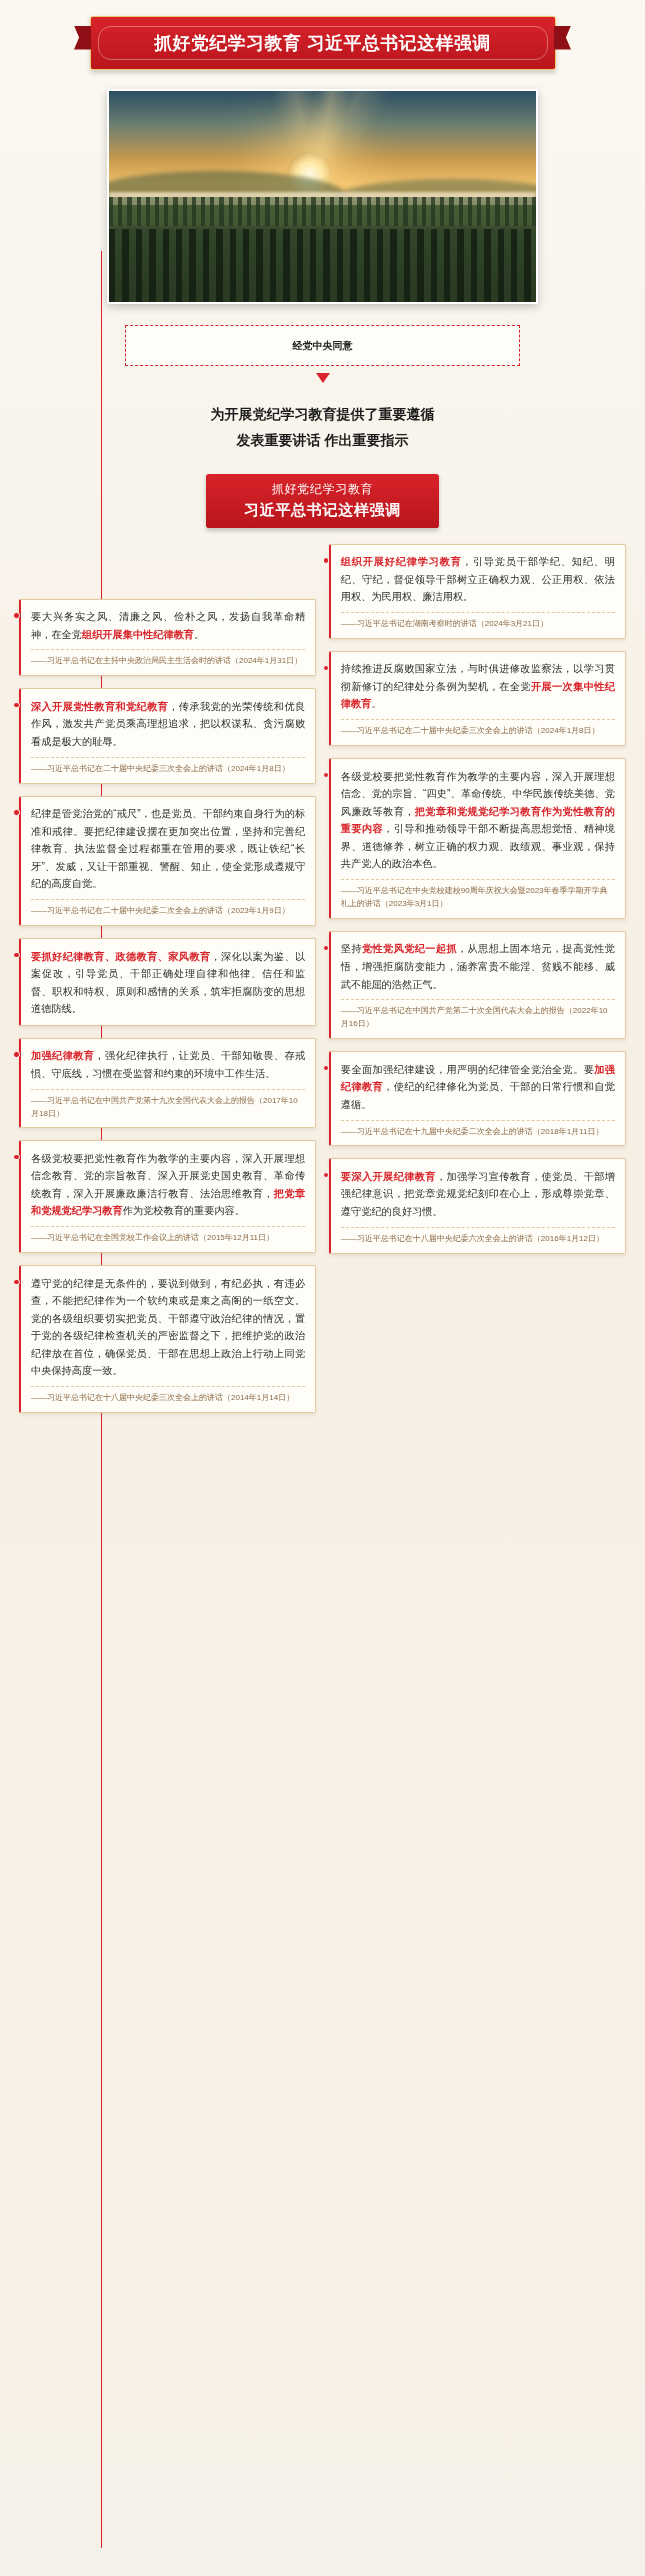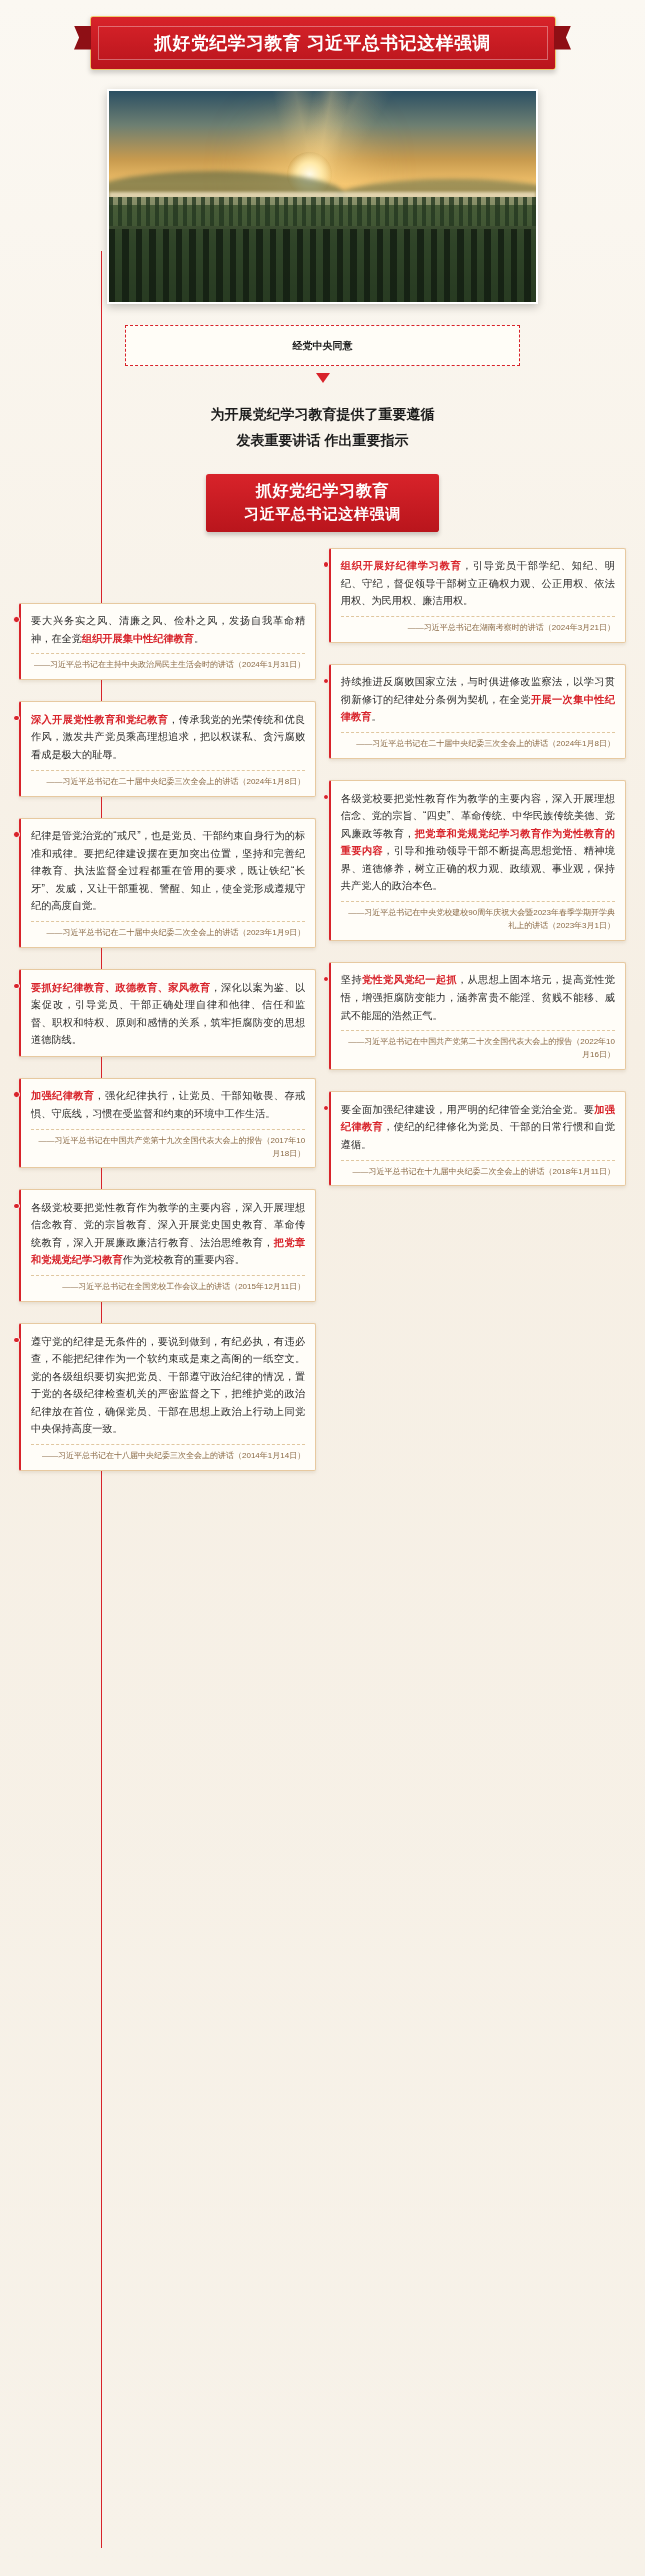--- a/index.html
+++ b/index.html
@@ -34,21 +34,21 @@
     text-align: center;
     font-size: 17.7px;
     font-weight: bold;
     letter-spacing: 0.7px;
     padding: 9.2px 7px;
     box-shadow: 0 2.1px 5px rgba(0,0,0,0.18);
   }
   .title-banner .inner {
     border: 0.7px solid rgba(255,255,255,0.35);
     padding: 4.2px 2.8px;
-    border-radius: 0;
+    border-radius: 13px;
   }
   .ribbon-l, .ribbon-r {
     position: absolute;
     top: 10px;
     width: 17px;
     height: 24px;
     background: #8e0f15;
   }
   .ribbon-l { left: -15.5px; clip-path: polygon(0 0, 100% 0, 100% 100%, 0 100%, 30% 50%); }
   .ribbon-r { right: -15.5px; clip-path: polygon(0 0, 100% 0, 70% 50%, 100% 100%, 0 100%); }
@@ -175,34 +175,34 @@
     width: 233px;
     background: linear-gradient(180deg,#d8232a 0%, #b9151c 100%);
     border-radius: 2.8px;
     color: #fff;
     text-align: center;
     padding: 7px 5.6px 8.5px 5.6px;
     box-shadow: 0 2.1px 4.2px rgba(0,0,0,0.2);
     position: relative;
     z-index: 2;
   }
-  .section-head .l1 { font-size: 16px; font-weight: bold; letter-spacing: 0.7px; }
+  .section-head .l1 { font-size: 12px; font-weight: normal; letter-spacing: 0.7px; }
   .section-head .l2 { font-size: 15px; font-weight: bold; letter-spacing: 0.7px; margin-top: 2.1px; }
 
   
   .grid {
     margin: 15.5px auto 0 auto;
     width: 607px;
     display: flex;
     gap: 12.7px;
     align-items: flex-start;
     position: relative;
     z-index: 2;
   }
-  .col { display: flex; flex-direction: column; gap: 21px; width: 50%; }
+  .col { display: flex; flex-direction: column; gap: 12px; width: 50%; }
   .col.left { margin-top: 55px; }
 
   .card {
     background: #fffdf8;
     border: 0.7px solid #e7c9a0;
     border-left: 2.8px solid #d8232a;
     border-radius: 2.1px;
     padding: 8.5px 10px 7px 10px;
     box-shadow: 0 1.4px 3.5px rgba(120,90,50,0.12);
     position: relative;
@@ -223,21 +223,21 @@
     text-align: justify;
   }
   .card .body .hl { color: #d8232a; font-weight: bold; }
   .card .src {
     margin-top: 6.4px;
     padding-top: 5px;
     border-top: 0.7px dashed #e0c79f;
     font-size: 8px;
     line-height: 1.6;
     color: #8a6a46;
-    text-align: right;
+    text-align: left;
   }
 </style>
 </head>
 <body>
 
 <div class="page">
 
   <div class="spine"></div>
 
   <div class="title-wrap">
@@ -329,17 +329,22 @@
         <div class="card">
           <span class="dot"></span>
           <div class="body"><span>坚持</span><span class="hl">党性党风党纪一起抓</span><span>，从思想上固本培元，提高党性觉悟，增强拒腐防变能力，涵养富贵不能淫、贫贱不能移、威武不能屈的浩然正气。</span></div>
           <div class="src">——习近平总书记在中国共产党第二十次全国代表大会上的报告（2022年10月16日）</div>
         </div>
         <div class="card">
           <span class="dot"></span>
           <div class="body"><span>要全面加强纪律建设，用严明的纪律管全党治全党。要</span><span class="hl">加强纪律教育</span><span>，使纪的纪律修化为党员、干部的日常行惯和自觉遵循。</span></div>
           <div class="src">——习近平总书记在十九届中央纪委二次全会上的讲话（2018年1月11日）</div>
         </div>
+        <div class="card">
+          <span class="dot"></span>
+          <div class="body"><span class="hl">要深入开展纪律教育</span><span>，加强学习宣传教育，使党员、干部增强纪律意识，把党章党规党纪刻印在心上，形成尊崇党章、遵守党纪的良好习惯。</span></div>
+          <div class="src">——习近平总书记在十八届中央纪委六次全会上的讲话（2016年1月12日）</div>
+        </div>
       </div>
   </div>
 
 </div>
 
 
 </body></html>

